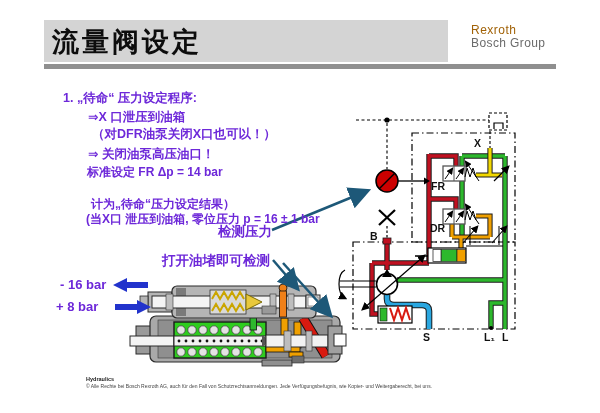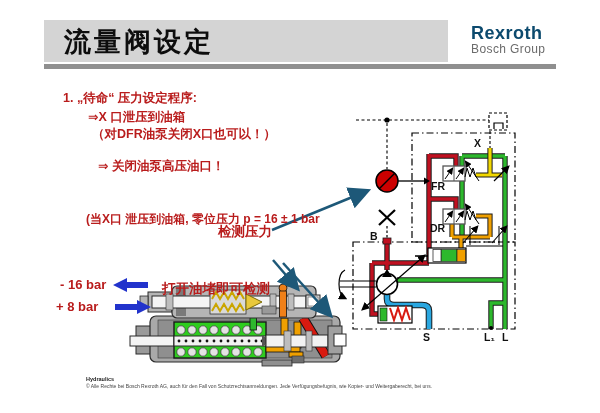--- a/index.html
+++ b/index.html
@@ -1,25 +1,25 @@
 <!DOCTYPE html>
 <html lang="zh"><head>
 <meta charset="utf-8">
 <style>
   html,body{margin:0;padding:0;background:#fff;}
   .slide{position:relative;width:600px;height:413px;background:#ffffff;overflow:hidden;
          font-family:"Liberation Sans","DejaVu Sans",sans-serif;}
   .title-band{position:absolute;left:44px;top:20px;width:404px;height:42px;background:#d4d4d4;}
-  .title-band h1{margin:0;padding-left:20px;line-height:44px;font-size:27px;font-weight:bold;
+  .title-band h1{margin:0;padding-left:8px;line-height:44px;font-size:27px;font-weight:bold;
          color:#0d0d0d;letter-spacing:3px;font-family:"Liberation Serif","DejaVu Serif",serif;}
   .logo{position:absolute;left:471px;top:24px;line-height:1.05;}
-  .logo .brand{color:#0c4a6e;font-size:18px;font-weight:700;letter-spacing:.5px;}
+  .logo .brand{color:#a16207;font-size:12px;font-weight:400;letter-spacing:.5px;}
   .logo .group{color:#6b6b6b;font-size:12px;letter-spacing:.4px;}
   .title-rule{position:absolute;left:44px;top:64px;width:512px;height:5px;background:#8f8f8f;}
-  .txt{position:absolute;color:#b91c1c;font-weight:bold;white-space:nowrap;font-size:12.5px;}
+  .txt{position:absolute;color:#6d28d9;font-weight:bold;white-space:nowrap;font-size:12.5px;}
   .txt.sm{font-size:12px;}
   .txt.lg{font-size:13.5px;font-family:Liberation Mono, monospace;}
   .diagram{position:absolute;left:0;top:0;width:600px;height:413px;}
   .footer{position:absolute;left:86px;top:376px;color:#222;}
   .footer .dept{font-size:5.5px;font-weight:bold;}
   .footer .copy{font-size:5px;color:#444;margin-top:1px;}
 </style>
 </head>
 <body>
 
@@ -249,25 +249,27 @@
   </div>
   <div class="logo">
     <div class="brand">Rexroth</div>
     <div class="group">Bosch Group</div>
   </div>
   <div class="title-rule"></div>
 
   <div class="txt" style="left:63px;top:90px;">1. „待命“ 压力设定程序:</div>
   <div class="txt" style="left:88px;top:109px;">⇒X 口泄压到油箱</div>
   <div class="txt" style="left:92px;top:126px;">（对DFR油泵关闭X口也可以！）</div>
-  <div class="txt" style="left:88px;top:158px;margin-left:10px;">⇒ 关闭油泵高压油口！</div>
+  <div class="txt" style="left:88px;top:146px;">⇒ 关闭油泵高压油口！</div>
+  <div class="txt sm" style="left:87px;top:164px;">标准设定 FR Δp = 14 bar</div>
   <div class="txt sm" style="left:86px;top:180px;margin-top:31px;">(当X口 泄压到油箱, 零位压力 p = 16 ± 1 bar</div>
+  <div class="txt sm" style="left:91px;top:196px;">计为„待命“压力设定结果）</div>
 
   <div class="txt lg" style="left:218px;top:223px;">检测压力</div>
-  <div class="txt lg" style="left:162px;top:252px;margin-top:28px;">打开油堵即可检测</div>
+  <div class="txt lg" style="left:162px;top:252px;">打开油堵即可检测</div>
   <div class="txt" style="left:60px;top:277px;font-size:13px;text-align:right;">- 16 bar</div>
   <div class="txt" style="left:56px;top:299px;font-size:13px;">+ 8 bar</div>
 
   <div class="footer">
     <div class="dept">Hydraulics</div>
     <div class="copy">© Alle Rechte bei Bosch Rexroth AG, auch für den Fall von Schutzrechtsanmeldungen. Jede Verfügungsbefugnis, wie Kopier- und Weitergaberecht, bei uns.</div>
   </div>
 
 </div>
 

